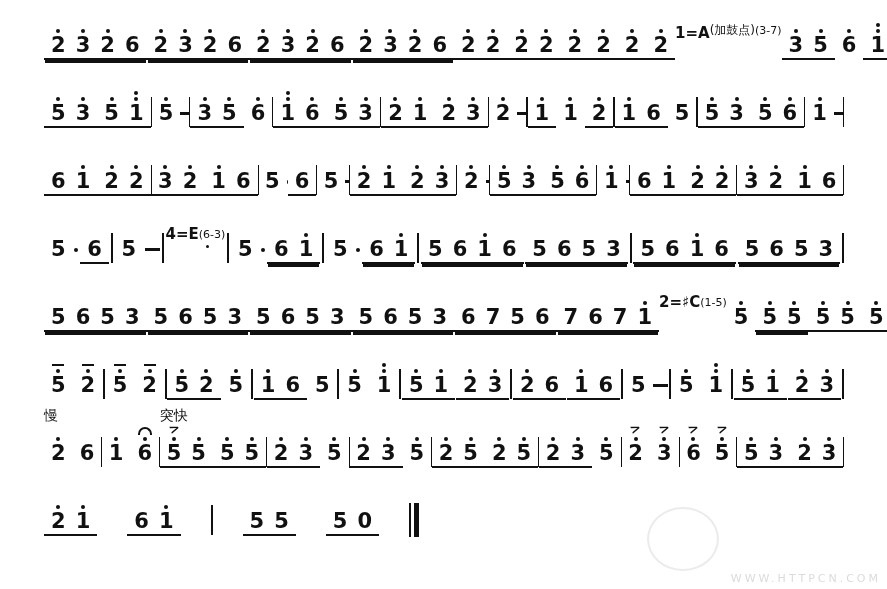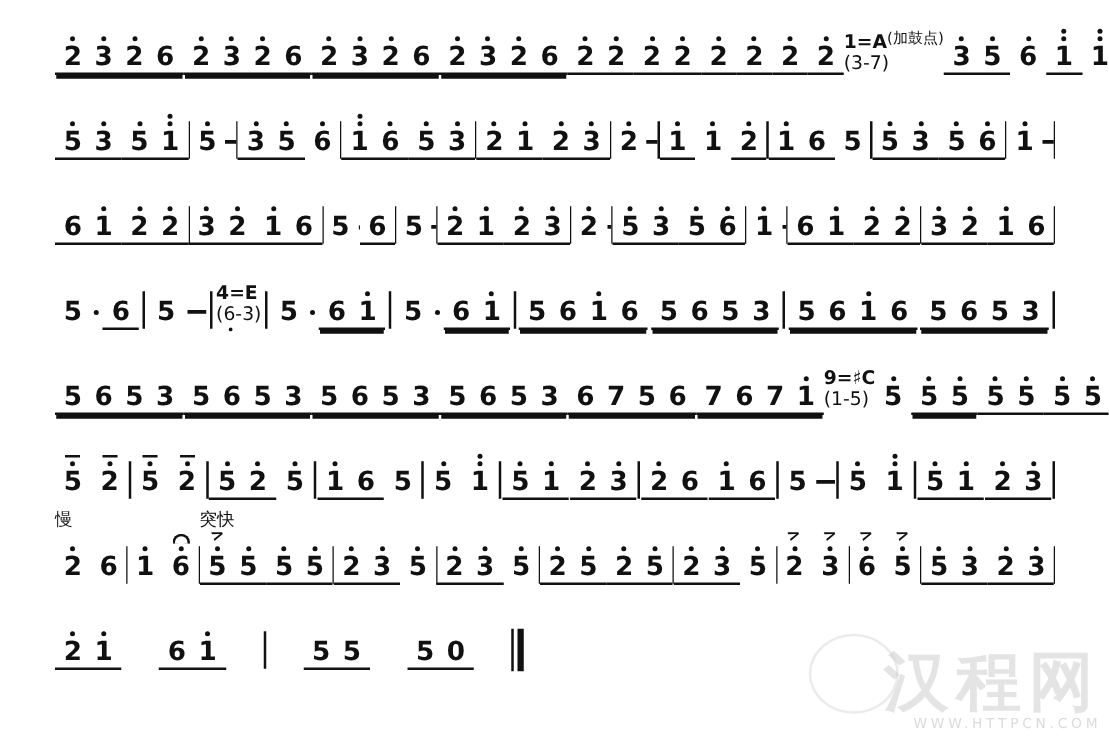--- a/index.html
+++ b/index.html
@@ -28,24 +28,24 @@
   .num { font-size:21px; font-weight:bold; line-height:22px; letter-spacing:0; }
   .tempo-label { position:absolute; top:-17px; left:0; font-size:14px; white-space:nowrap; color:#111; }
   
   .bar { width:2px; height:30px; background:#111; margin-top:13px; }
   .finalbar { display:flex; gap:3px; margin-top:11px; }
   .finalbar i { display:block; height:34px; background:#111; }
   .finalbar .thin { width:2px; } .finalbar .thick { width:5px; }
   .dash { width:15px; height:3px; background:#111; margin-top:28px; }
   .augdot { width:4px; height:4px; border-radius:50%; background:#111; margin-top:28px; }
   
-  .keyblk { display:flex; flex-direction:column; margin-top:6px; line-height:17px; white-space:nowrap; }
+  .keyblk { display:flex; flex-direction:row; margin-top:6px; line-height:17px; white-space:nowrap; }
   .keyblk .ktop { font-size:15px; font-weight:bold; }
   .keyblk .ksup { font-size:12px; font-weight:normal; vertical-align:4px; }
-  .keyblk .kbot { font-size:15px; }
+  .keyblk .kbot { font-size:11px; }
   .kchar { position:relative; display:inline-block; }
   .kchar .bdot { position:absolute; left:50%; bottom:-5px; width:3px; height:3px; margin-left:-1px; border-radius:50%; background:#111; }
   
   .footer { position:absolute; left:443px; top:539px; font-size:15px; color:#222; letter-spacing:1px; }
   .watermark { position:absolute; right:6px; bottom:4px; color:#cfcfcf; text-align:right; }
   .wm-name { font-size:52px; font-weight:bold; letter-spacing:6px; line-height:52px; opacity:.55; }
   .wm-url { font-size:11px; letter-spacing:3px; opacity:.75; }
   .wm-circle { position:absolute; right:168px; bottom:18px; width:72px; height:64px;
     border:2px solid #dedede; border-radius:50%; opacity:.6; }
 </style>
@@ -945,21 +945,21 @@
           </span>
           <span class="note">
             <span class="above">
               <span class="odot"></span>
             </span>
             <span class="num">1</span>
           </span>
         </span>
         <span class="bar"></span>
         <span class="keyblk">
-          <span class="ktop">9=♯C</span>
+          <span class="ktop">2=♯C</span>
           <span class="kbot"><span class="kchar">(</span><span class="kchar">1</span><span class="kchar">-</span><span class="kchar">5</span><span class="kchar">)</span></span>
         </span>
         <span class="bar"></span>
         <span class="group">
           <span class="note">
             <span class="above">
               <span class="odot"></span>
             </span>
             <span class="num">5</span>
           </span>
@@ -1502,16 +1502,15 @@
         <span class="finalbar">
           <i class="thin"></i>
           <i class="thick"></i>
         </span>
       </div>
     </div>
 
 
   <div class="wm-circle"></div>
   <div class="watermark">
-    <div class="wm-name">汉程网</div>
     <div class="wm-url">WWW.HTTPCN.COM</div>
   </div>
 </div>
 
 </body></html>

